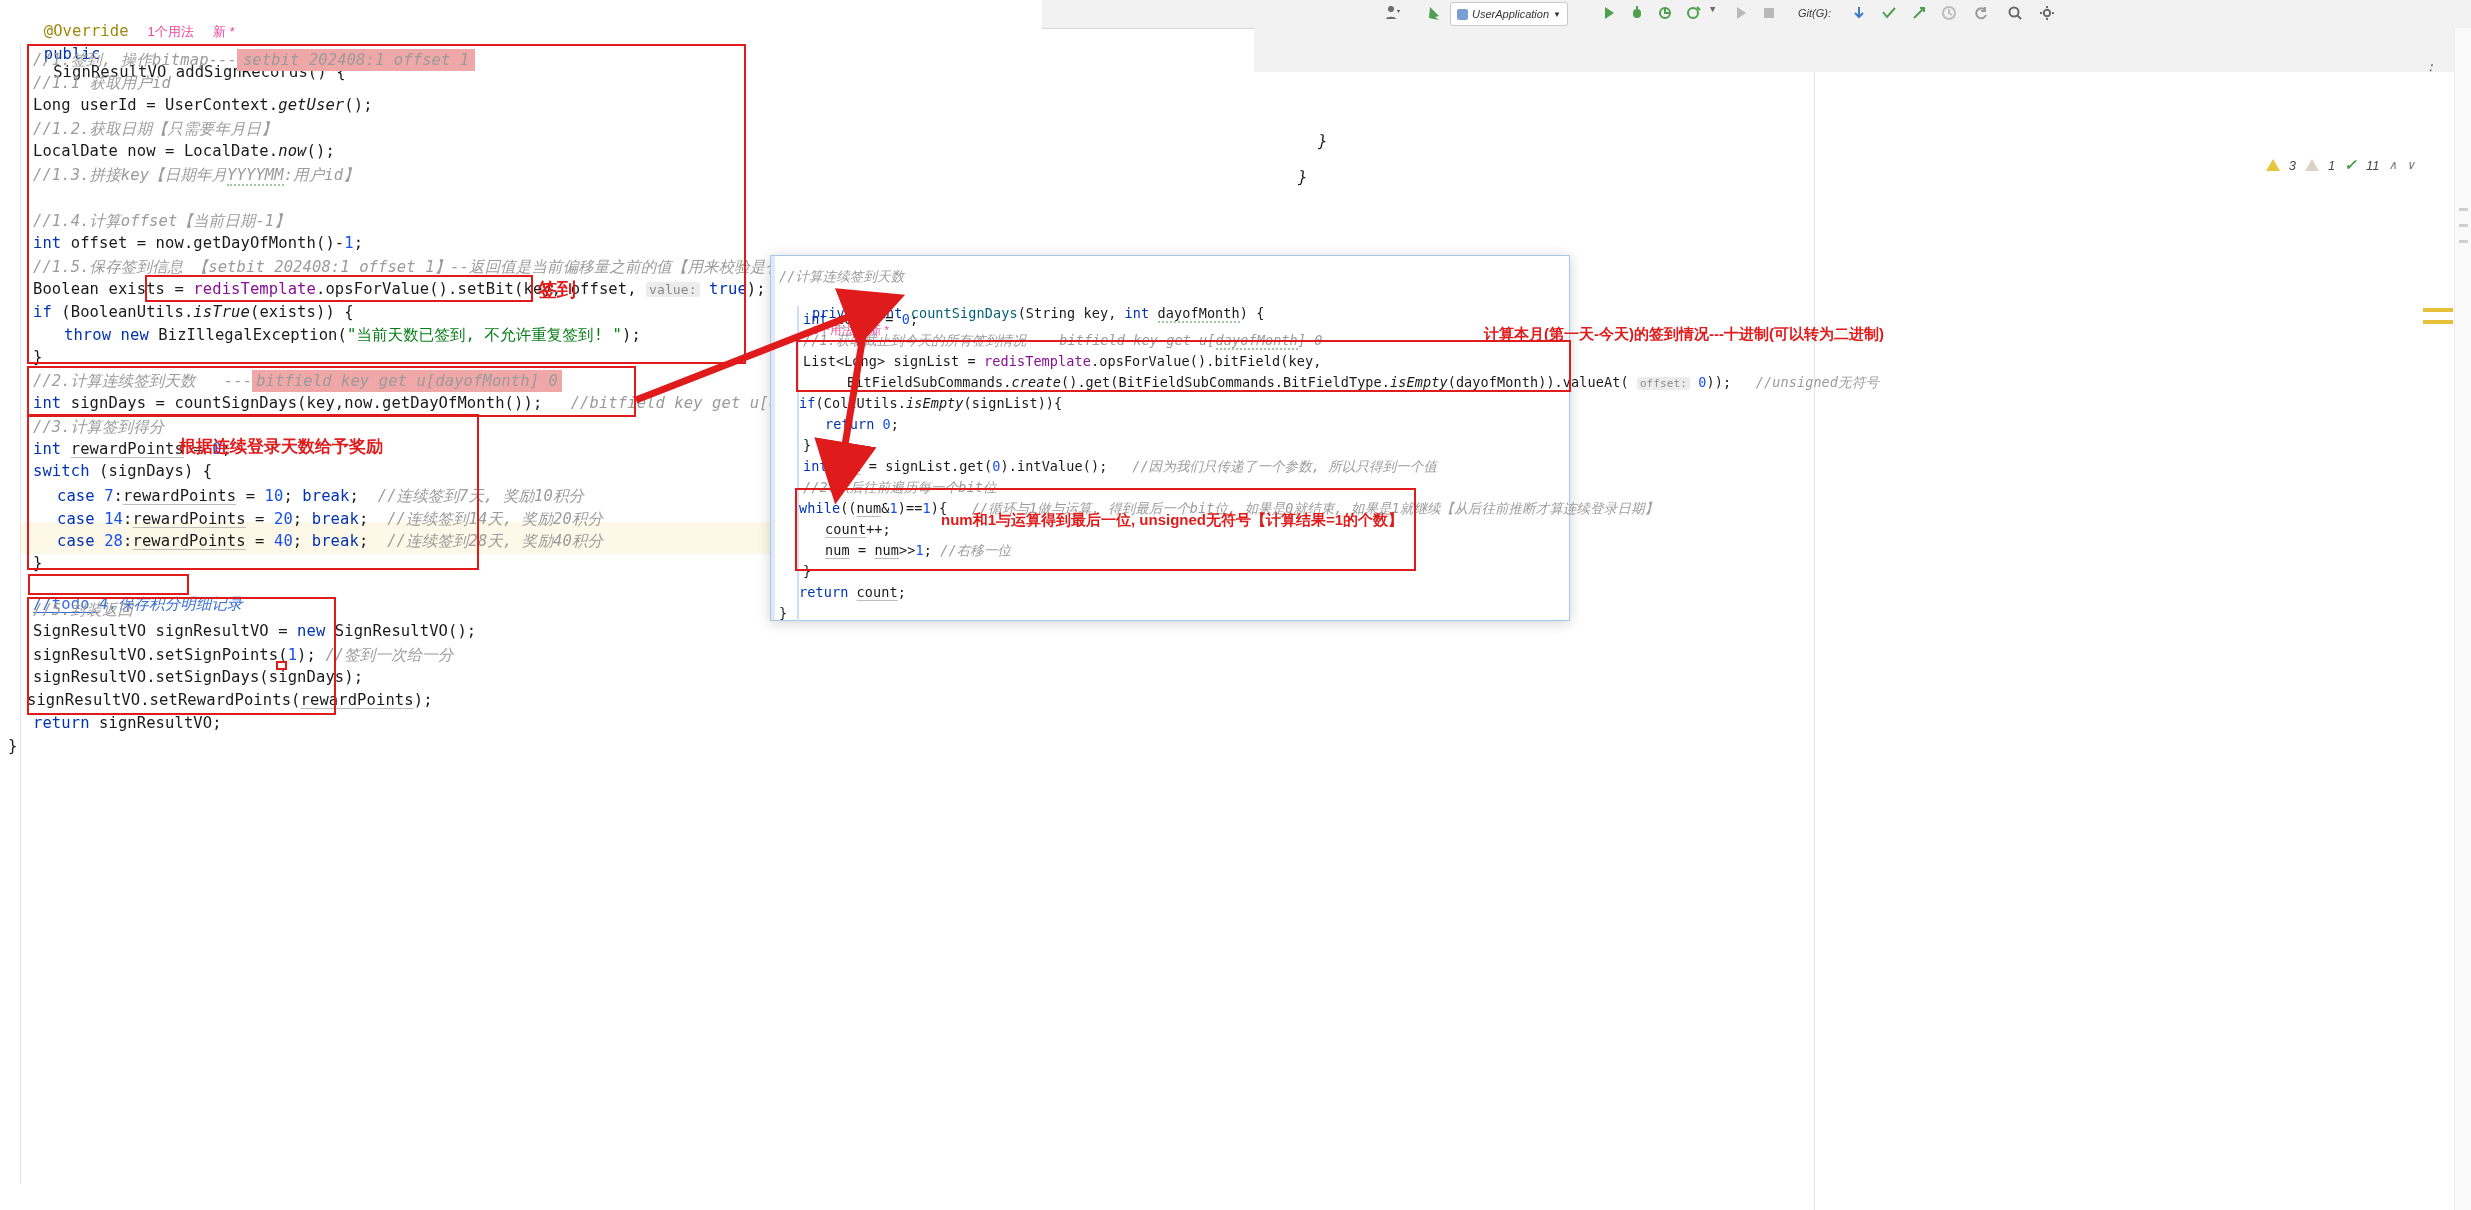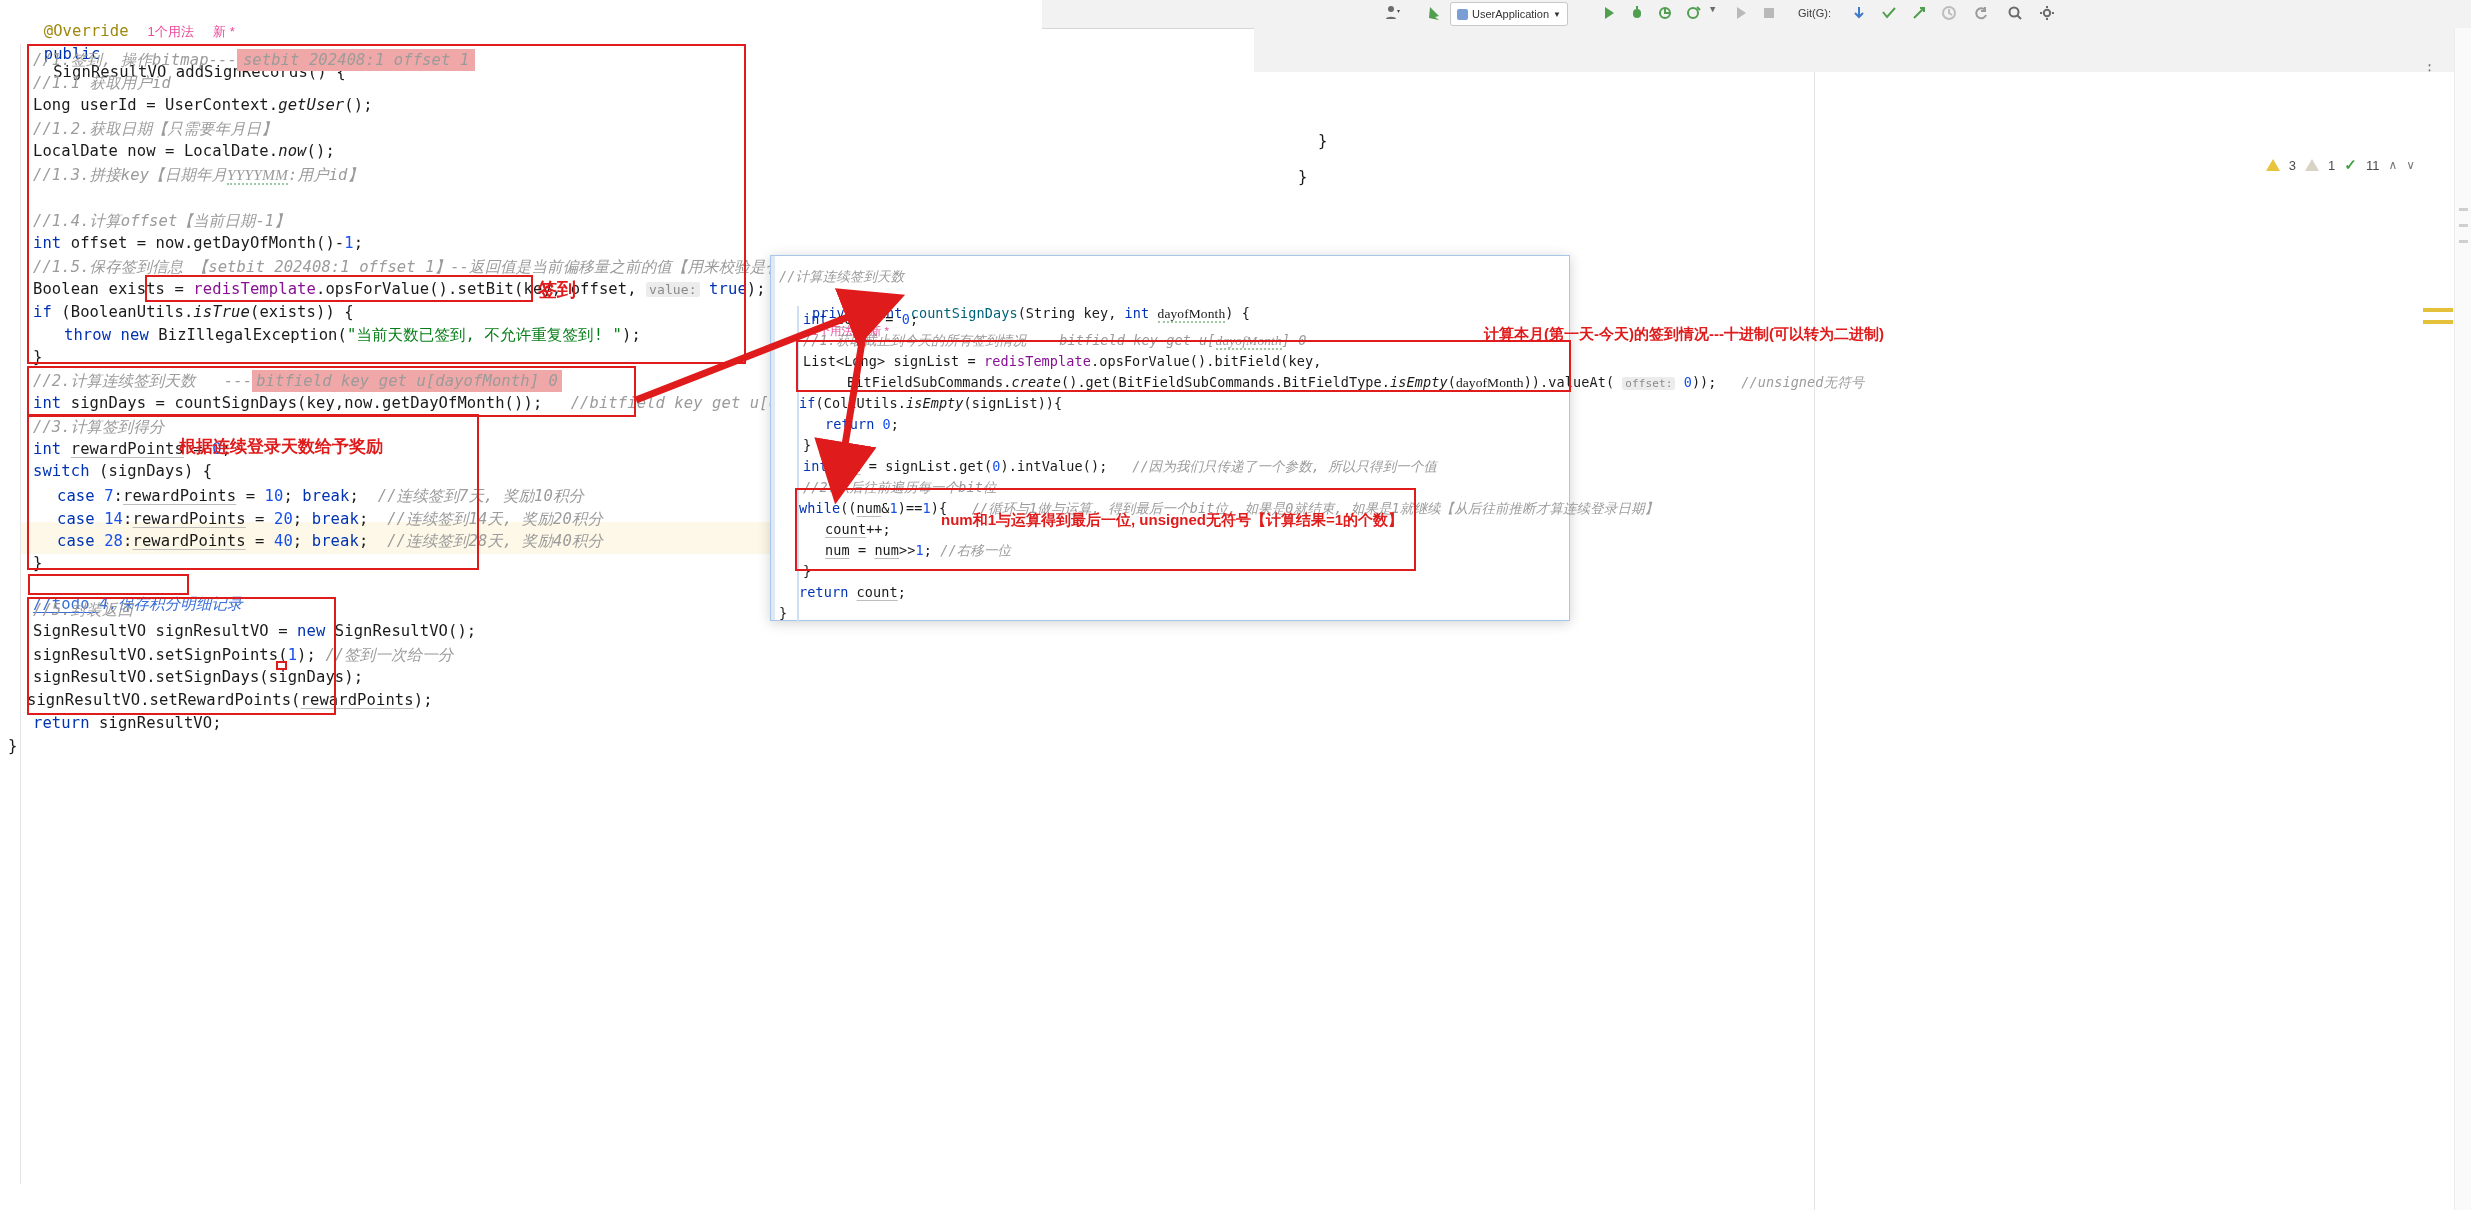--- a/index.html
+++ b/index.html
@@ -5,21 +5,21 @@
   html,body{margin:0;padding:0;}
   body{
     width:2471px;height:1210px;overflow:hidden;
     background:#ffffff;
     font-family:"DejaVu Sans Mono", monospace;
     position:relative;
   }
   .layer{position:absolute;}
 
   
-  #ide-bg{left:1040px;top:0;width:1431px;height:1210px;background:#f97316;}
+  #ide-bg{left:1040px;top:0;width:1431px;height:1210px;background:#f97316;font-style:italic;}
   #ide-toolbar{position:absolute;left:0;top:0;width:1431px;height:28px;background:#f2f2f2;border-bottom:1px solid #d6d6d6;}
   #ide-left-gap{position:absolute;left:0;top:0;width:214px;height:1210px;background:#ffffff;border-right:1px solid #e2e2e2;}
   #ide-tabbar{position:absolute;left:214px;top:28px;width:1217px;height:44px;background:#f2f2f2;border-bottom:1px solid #d6d6d6;}
   #ide-editor-left{position:absolute;left:214px;top:72px;width:560px;height:1138px;background:#ffffff;border-right:1px solid #e4e4e4;}
   #ide-editor-right{position:absolute;left:775px;top:72px;width:640px;height:1138px;background:#ffffff;}
   #ide-scroll-rail{position:absolute;right:0;top:28px;width:16px;height:1182px;background:#fafafa;border-left:1px solid #ececec;}
 
   .tb-icon{position:absolute;top:4px;width:18px;height:18px;}
   .runcfg{position:absolute;top:2px;height:22px;border:1px solid #c8c8c8;border-radius:3px;background:#ffffff;
           display:flex;align-items:center;gap:4px;padding:0 6px;font-family:"Liberation Sans",sans-serif;font-size:11px;color:#333;}
@@ -51,21 +51,21 @@
   .num{color:#1750eb;}
   .str{color:#067d17;}
   .cons{color:#871094;font-style:italic;}
   .fld{color:#871094;}
   .mth{color:#00627a;}
   .ital{font-style:italic;}
   .und{text-decoration:underline;text-decoration-color:#bdbdbd;text-underline-offset:3px;}
   .hintlbl{color:#8a8a8a;background:#ececec;border-radius:2px;padding:0 3px;font-size:13px;}
   .usage{color:#ec4899;font-family:"Liberation Sans",sans-serif;font-size:13px;}
   .hl-red{background:#f0a7a7;}
-  .squig-g{border-bottom:2px dotted #9ec99e;font-family:Liberation Serif, serif;}
+  .squig-g{border-bottom:2px dotted #9ec99e;}
   .caret-line{position:absolute;left:21px;width:1021px;height:32px;background:#fdf8e7;}
 
   
   .rbox{position:absolute;border:2px solid #e01b1b;box-sizing:border-box;}
   .rnote{position:absolute;color:#e01b1b;font-family:"Liberation Sans",sans-serif;font-weight:bold;white-space:nowrap;}
 
   
   #popup{left:770px;top:255px;width:798px;height:364px;background:#ffffff;border:1px solid #a8c7e8;box-shadow:0 2px 12px rgba(0,0,0,0.18);}
   #popup-strip{position:absolute;left:0;top:0;width:4px;height:364px;background:#dfe9f5;}
   #popup .cl{font-size:13.5px;}

